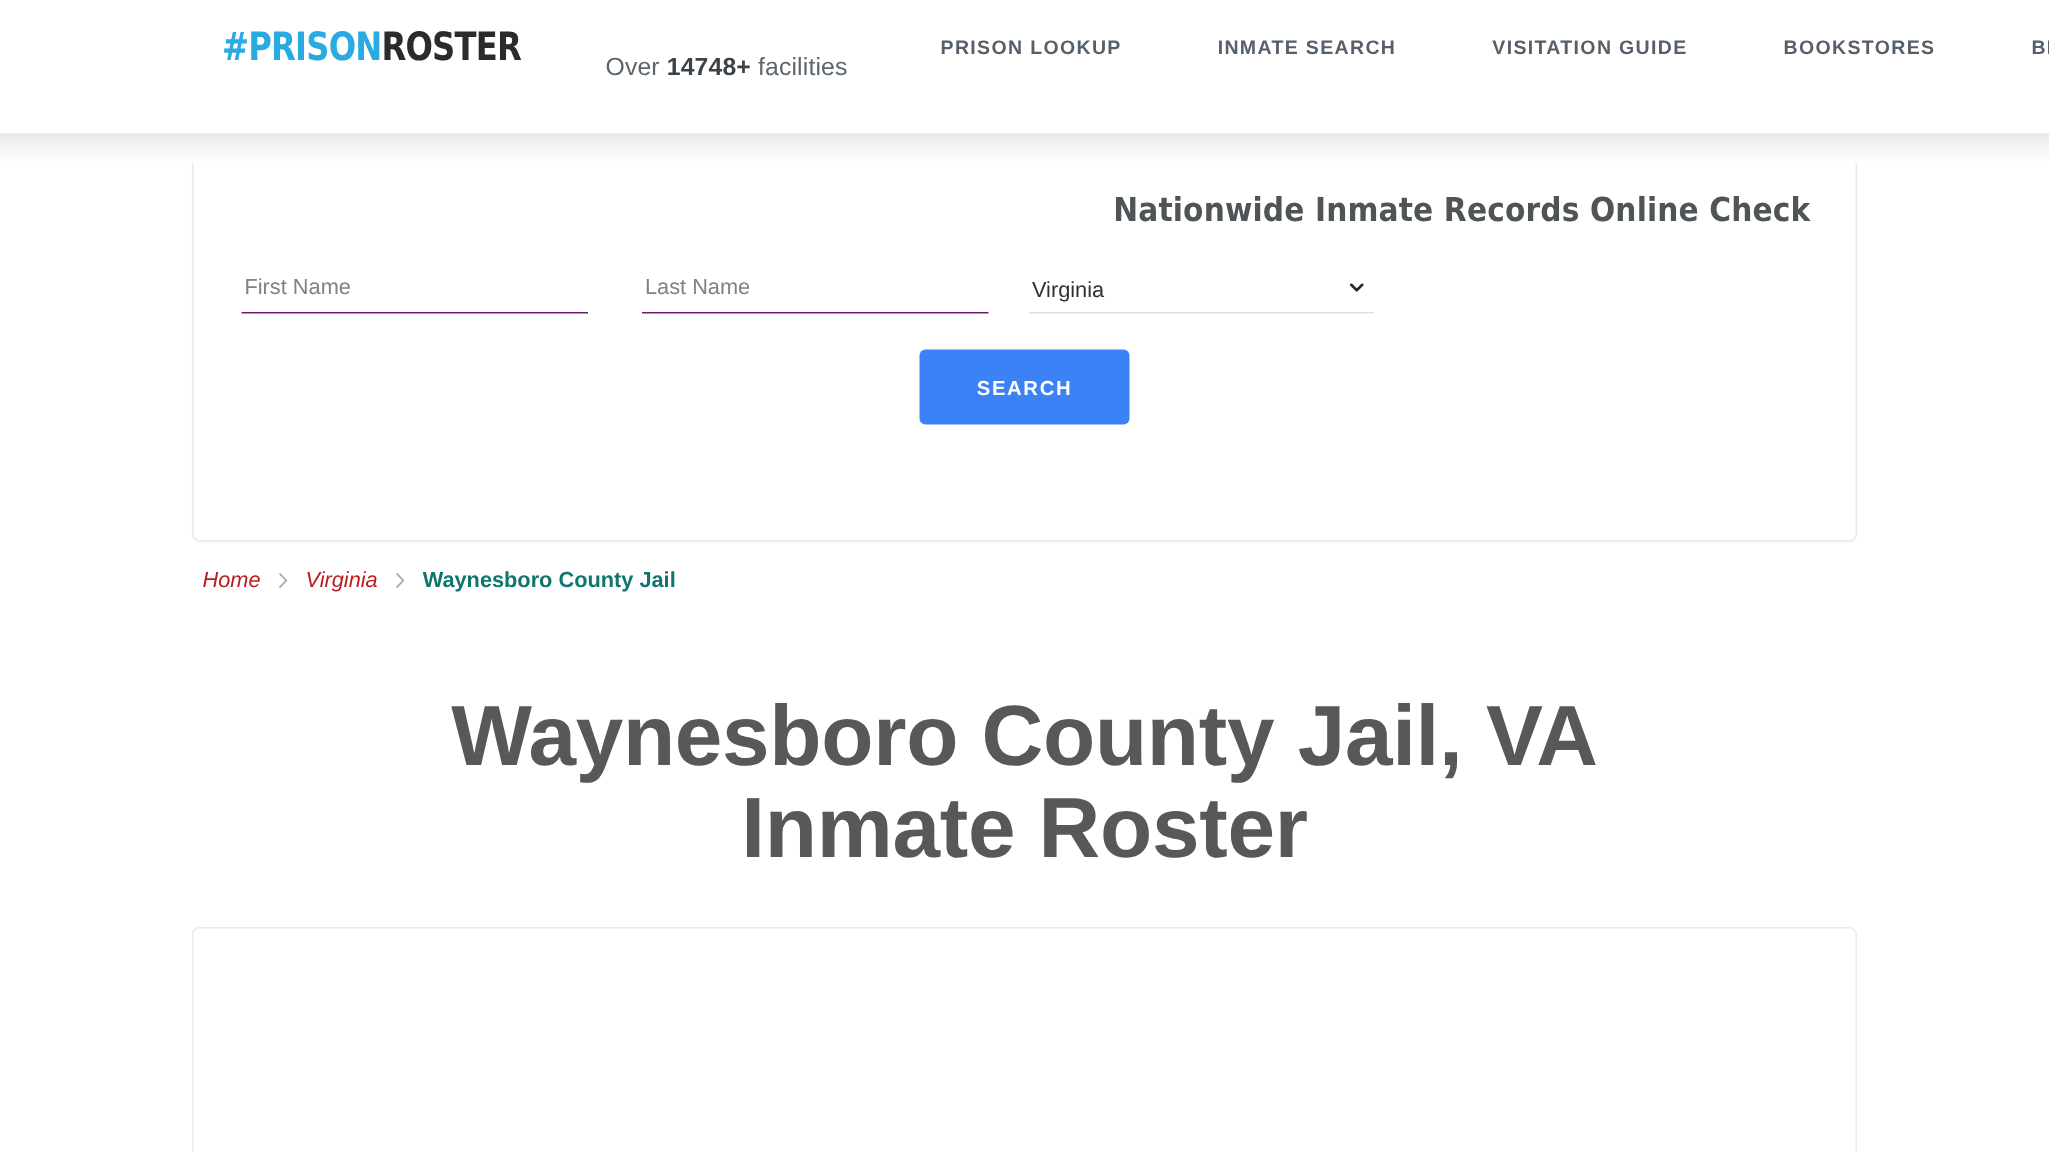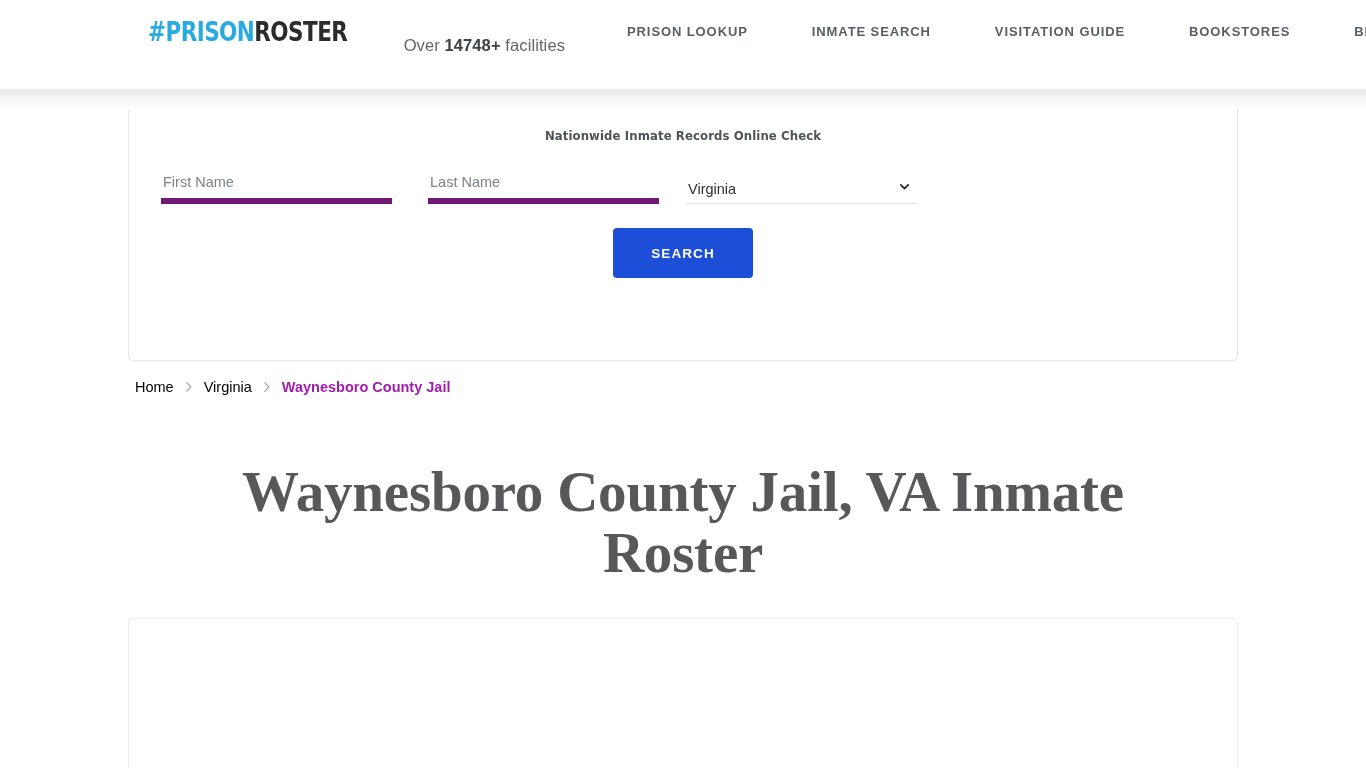--- a/index.html
+++ b/index.html
@@ -90,23 +90,23 @@
     margin-top: 32px;
     border: 1px solid #e8e9ea;
     border-radius: 5px;
     background: #ffffff;
     box-shadow: 0 1px 2px rgba(0,0,0,0.025);
     padding: 24px 30px 30px 30px;
     box-sizing: border-box;
     height: 266px;
   }
   .search-title {
-    text-align: center;
+    text-align: right;
     font-family: "Liberation Sans Narrow", "DejaVu Sans Condensed", "Liberation Sans", sans-serif;
-    font-size: 13px;
+    font-size: 22px;
     font-weight: 700;
     color: #4f5457;
     margin: 8px 0 0 0;
     letter-spacing: 0.1px;
   }
   .search-sub {
     text-align: center;
     font-size: 15.5px;
     color: #6a7076;
     margin: 19px 0 0 0;
@@ -122,21 +122,21 @@
     position: relative;
     box-sizing: border-box;
   }
   .field-first { width: 231px; margin-left: 2px; }
   .field-last  { width: 231px; margin-left: 36px; }
   .field-state { width: 230px; margin-left: 27px; }
 
   .text-input {
     width: 100%;
     border: none;
-    border-bottom: 6px solid #701a75;
+    border-bottom: 1px solid #701a75;
     outline: none;
     font-family: "Liberation Sans", sans-serif;
     font-size: 14.5px;
     color: #b91c1c;
     padding: 0 2px 8px 2px;
     background: transparent;
     box-sizing: border-box;
   }
   .text-input::placeholder { color: #7d838a; opacity: 1; }
 
@@ -169,21 +169,21 @@
     pointer-events: none;
   }
   .chevron-down svg { display: block; }
 
   .search-btn-row {
     display: flex;
     justify-content: center;
     margin-top: 24px;
   }
   .search-btn {
-    background: #1d4ed8;
+    background: #3b82f6;
     border: none;
     border-radius: 4px;
     color: #ffffff;
     font-family: "Liberation Sans", sans-serif;
     font-size: 13.5px;
     font-weight: 700;
     letter-spacing: 1.1px;
     width: 140px;
     height: 50px;
     cursor: pointer;
@@ -191,39 +191,40 @@
 
   
   .breadcrumb {
     display: flex;
     align-items: center;
     margin-top: 18px;
     font-size: 14.5px;
     padding-left: 7px;
   }
   .crumb-link {
-    color: #000000;
+    color: #b91c1c;
     text-decoration: none;
+    font-style: italic;
   }
   .crumb-sep {
     display: inline-flex;
     align-items: center;
     margin: 0 11px;
     color: #a9b0b6;
   }
   .crumb-sep svg { display: block; }
   .crumb-current {
-    color: #a21caf;
+    color: #0f766e;
     font-weight: 700;
   }
 
   
   .title-block { text-align: center; }
   .page-title {
-    font-family: Liberation Serif, serif;
+    font-family: Liberation Sans, sans-serif;
     font-size: 57px;
     line-height: 61px;
     font-weight: 700;
     color: #58585a;
     margin: 66px auto 0 auto;
     max-width: 920px;
     letter-spacing: -0.2px;
   }
   .updated-on {
     margin-top: 27px;

